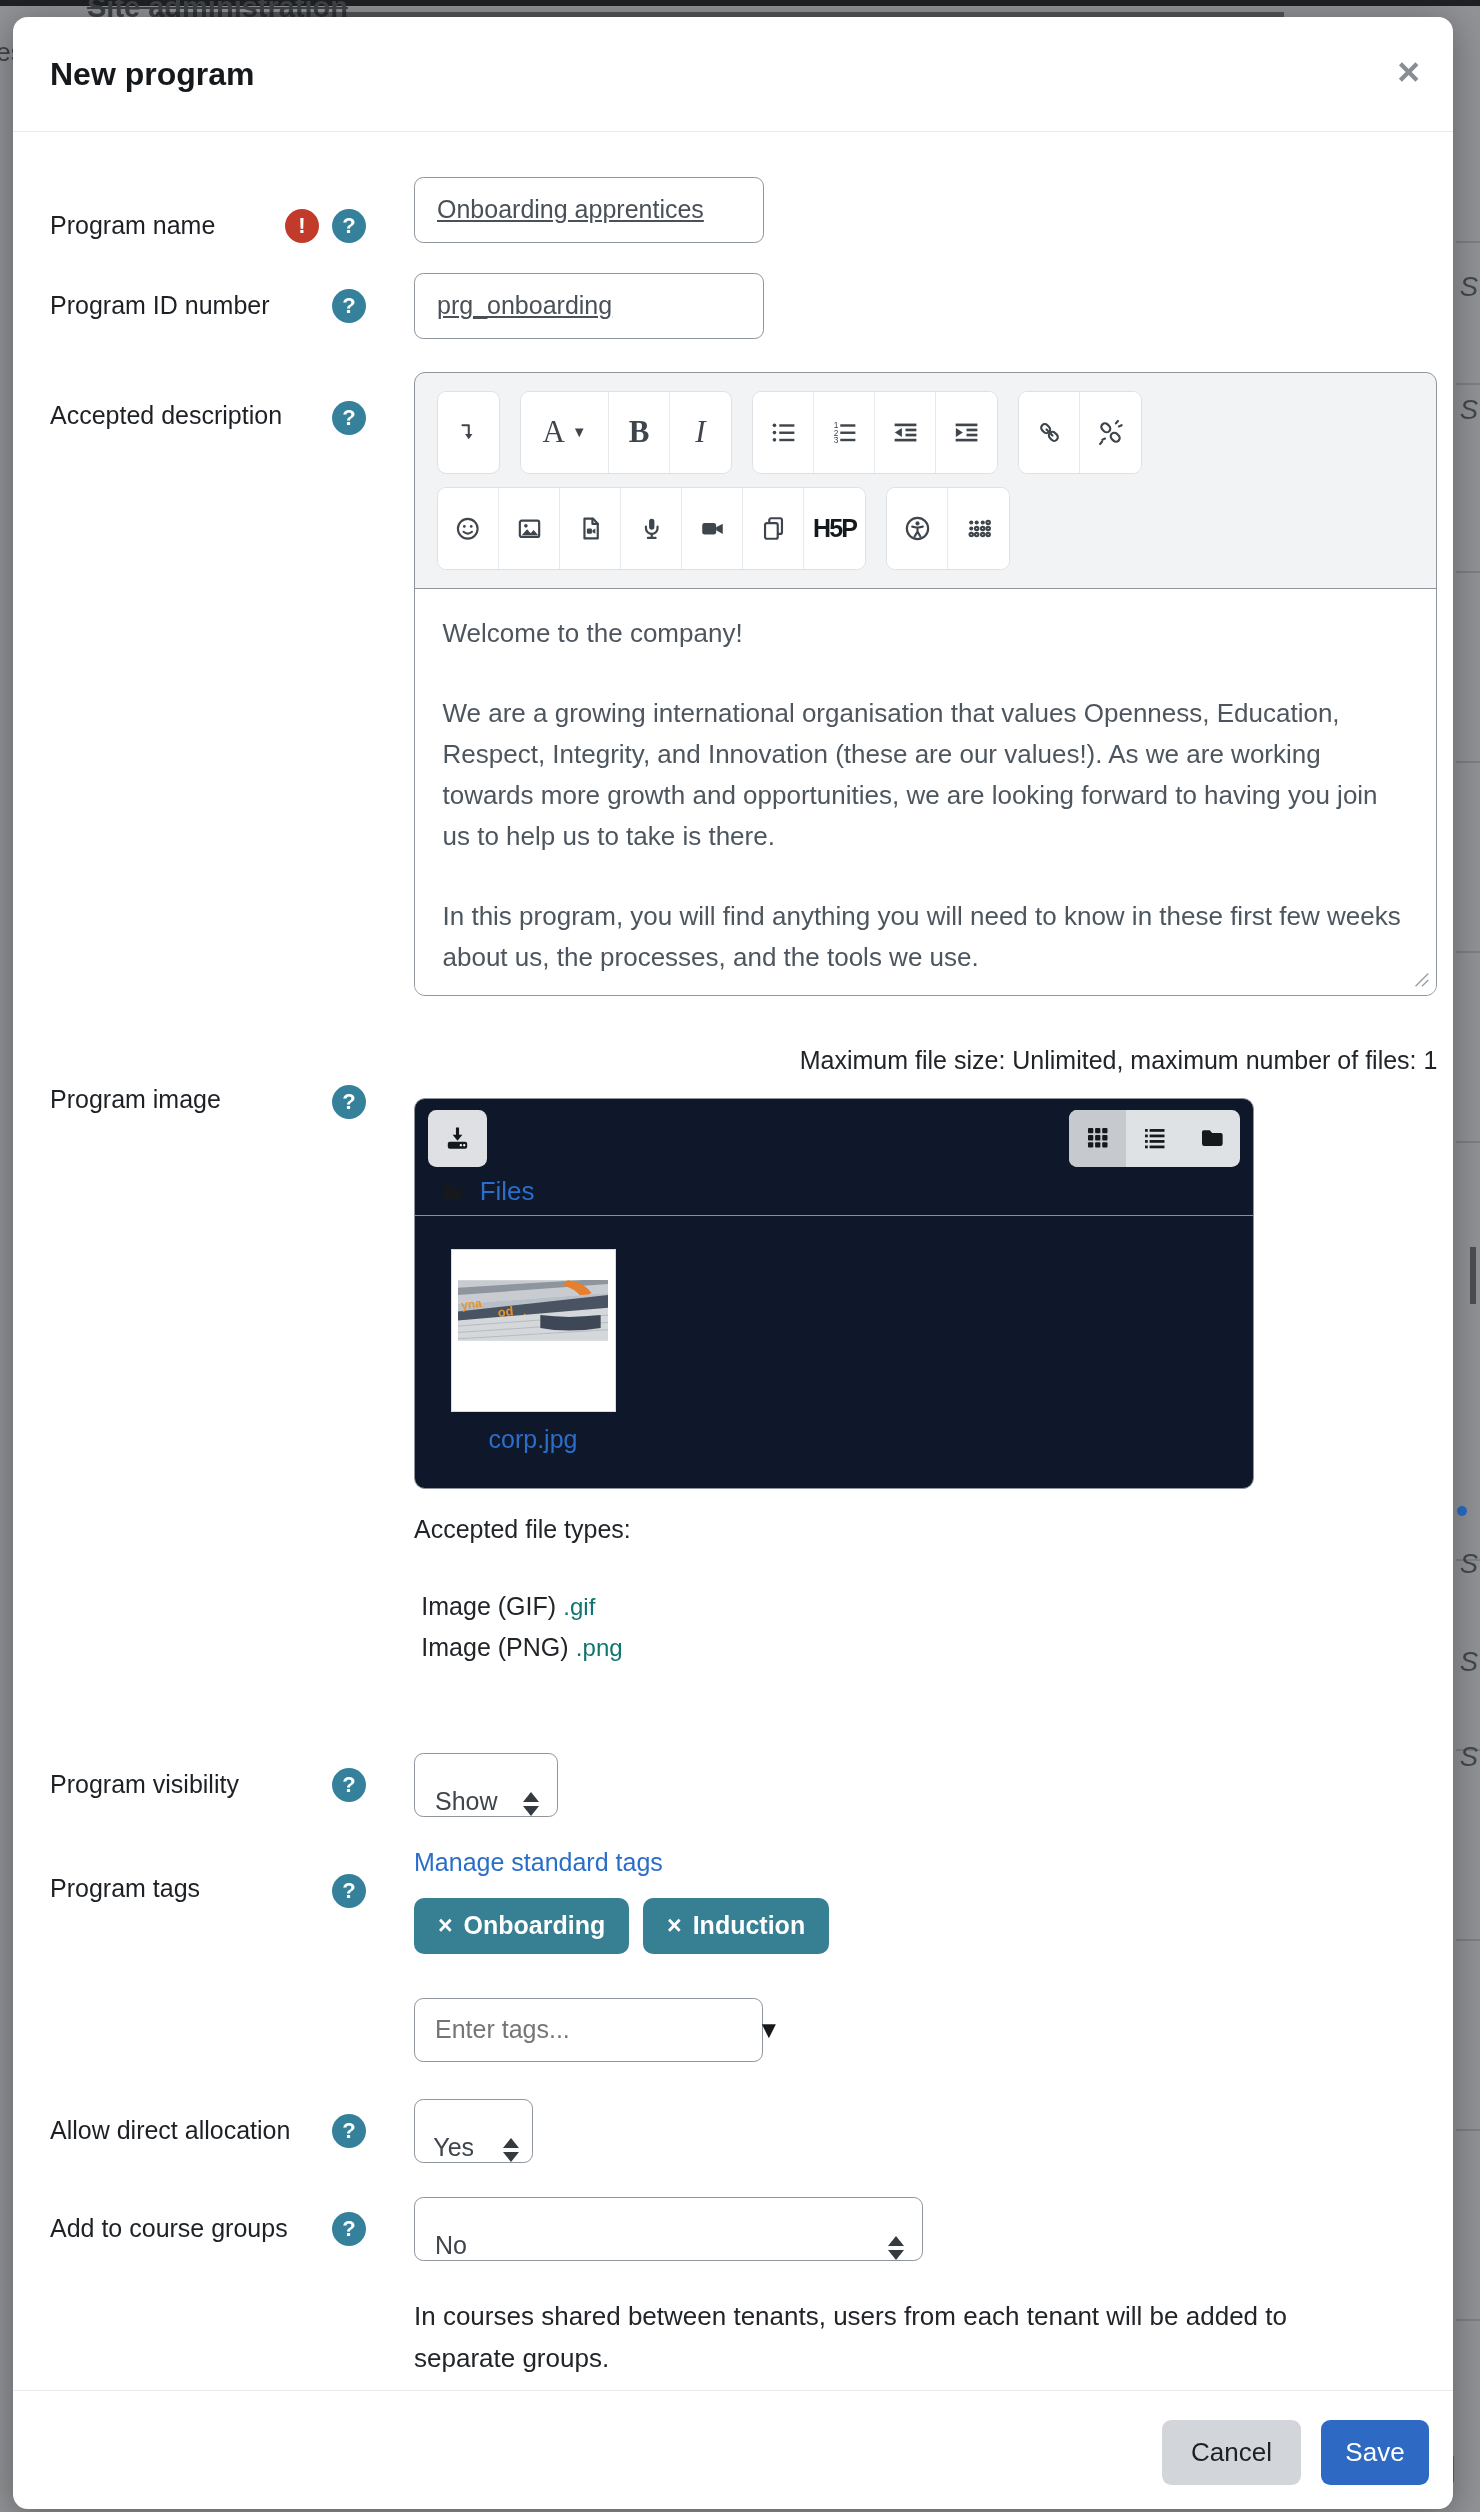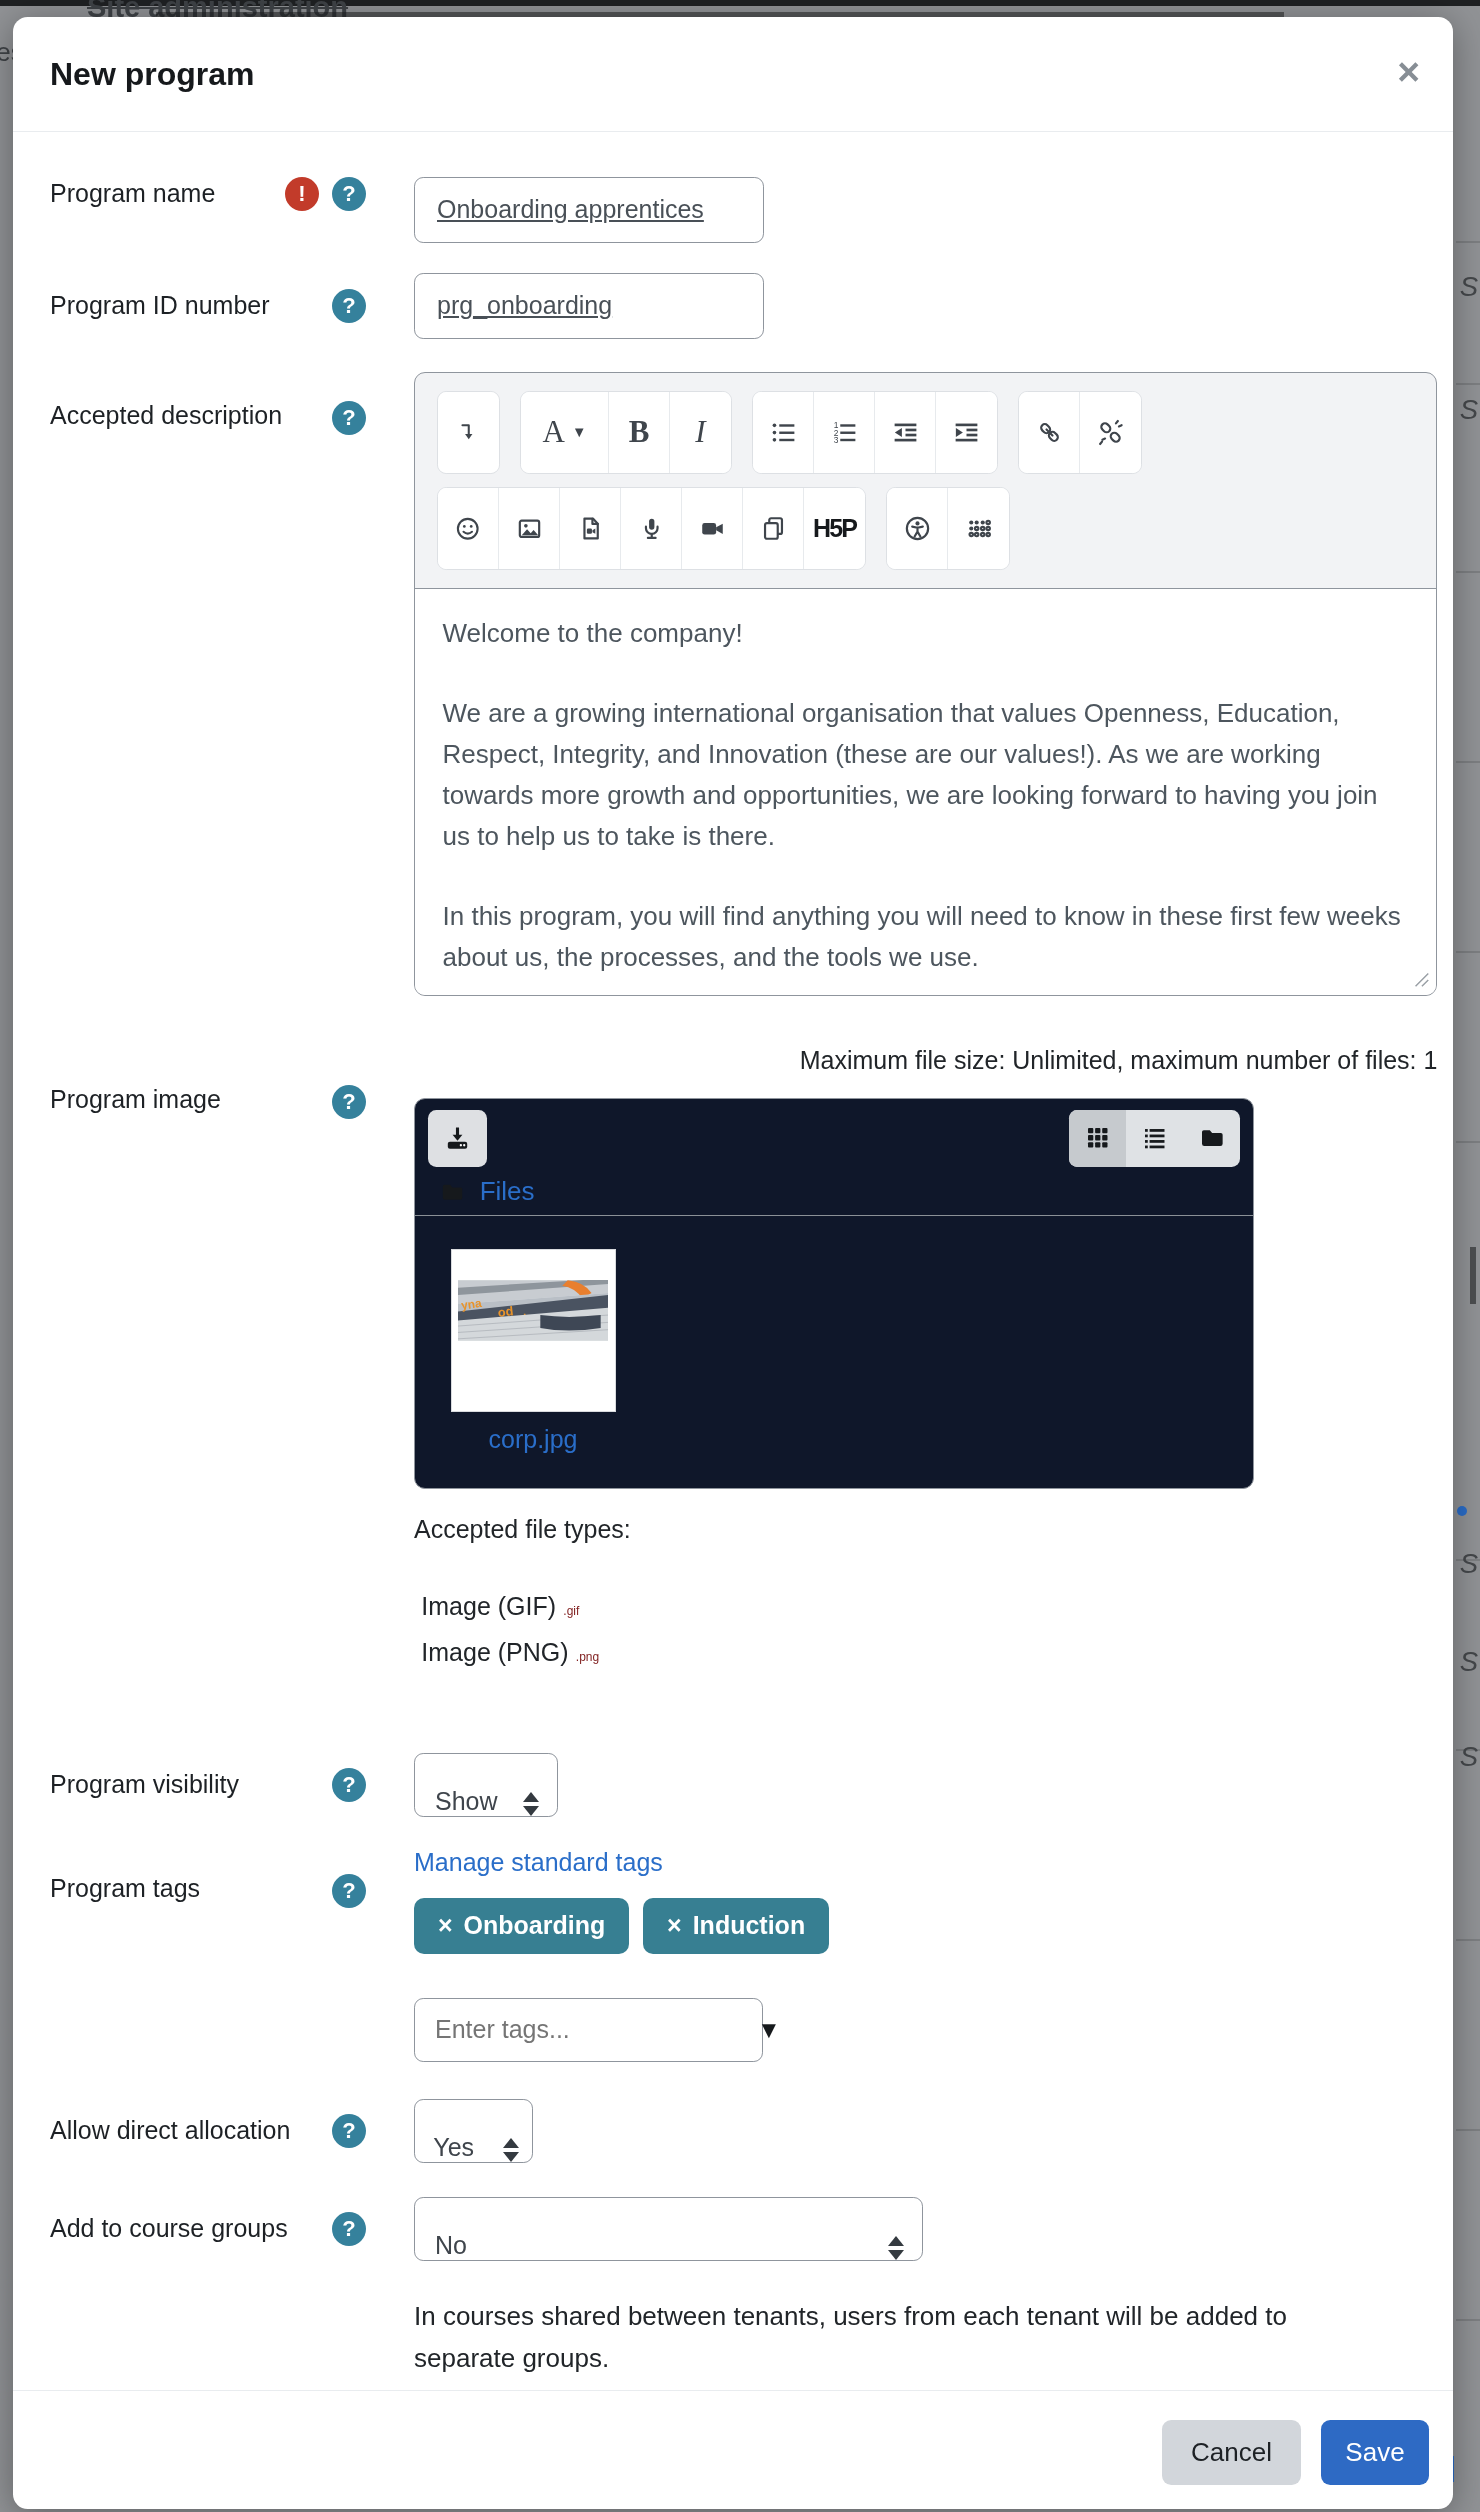--- a/index.html
+++ b/index.html
@@ -70,21 +70,21 @@
   .fm-crumb { display:flex; align-items:center; gap:14.7px; padding:0 0 0 24px; height:47px; border-bottom:1.8px solid #8b9197; }
   .fm-crumb a { font-size:26px; color:#2a6ec9; text-decoration:none; cursor:pointer; }
   .fm-files { position:relative; height:272px; }
   .thumb-card { position:absolute; left:36px; top:33px; width:165px; height:163px; background:#fff; border:1.8px solid #d9dbde; }
   .thumb-photo { position:absolute; left:6.4px; top:30px; }
   .file-link { position:absolute; left:118px; top:209px; transform:translateX(-50%); font-size:25px; color:#2a6ec9; text-decoration:none; cursor:pointer; white-space:nowrap; }
 
   .accepted-title { font-size:25px; color:#212529; }
   .accepted-list { margin-top:42px; }
   .accepted-item { font-size:25px; color:#212529; line-height:41px; padding-left:7.3px; }
-  .accepted-item .ext { font-size:12px; color:#7f1d1d; margin-left:7.3px; }
+  .accepted-item .ext { font-size:24px; color:#0f766e; margin-left:7.3px; }
 
   
   .link-blue { font-size:25px; color:#2a6ec9; text-decoration:none; cursor:pointer; }
   .tag-row { display:flex; gap:13.8px; margin-top:21px; }
   .tag-pill { background:#377f92; color:#fff; font-size:25px; font-weight:700; border-radius:10px;
               height:56px; display:flex; align-items:center; padding:0 24px; gap:11px; cursor:pointer; }
   .tags-input-wrap { margin-top:44px; width:349px; height:64px; border:1.8px solid #8f959d; border-radius:9.2px;
                      display:flex; align-items:center; padding:0 20px; background:#fff; }
   .tags-input-wrap input { border:none; outline:none; flex:1; font-size:25px; color:#868e96; font-family:"Liberation Sans",sans-serif; }
   .caret-down { font-size:24px; color:#16191c; }
@@ -130,21 +130,21 @@
 </div>
 
 <div class="modal">
 
   <div class="modal-header">
     <div class="modal-title">New program</div>
     <div class="close-btn">×</div>
   </div>
   <div class="hdr-divider"></div>
 
-  <div class="row" style="top:160px;height:66px;align-items:flex-start">
+  <div class="row" style="top:160px;height:66px;align-items:flex-end">
     <div class="label-cell">
       <span class="label-text">Program name</span>
       <span class="icon-group">
         <span class="circ-icon req">!</span>
         <span class="circ-icon hlp">?</span>
       </span>
     </div>
     <input class="txt-input" style="width: 350px;" value="Onboarding apprentices">
   </div>
 

